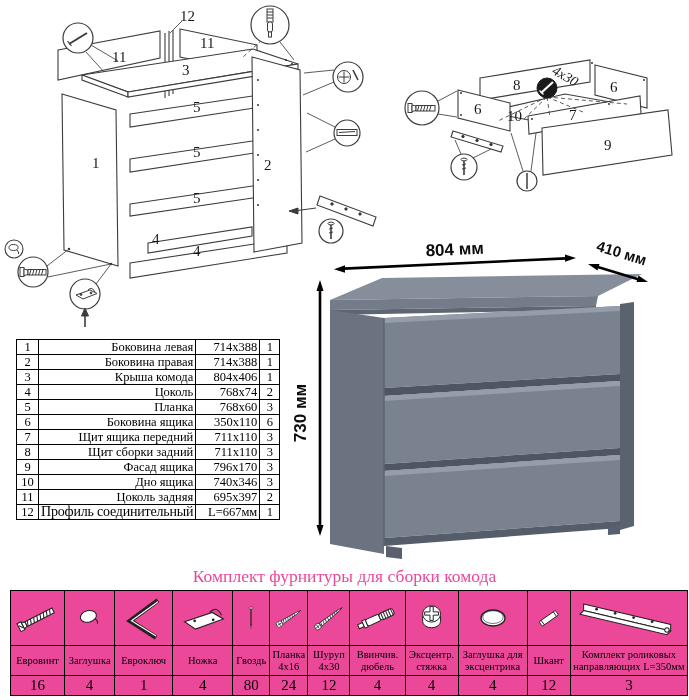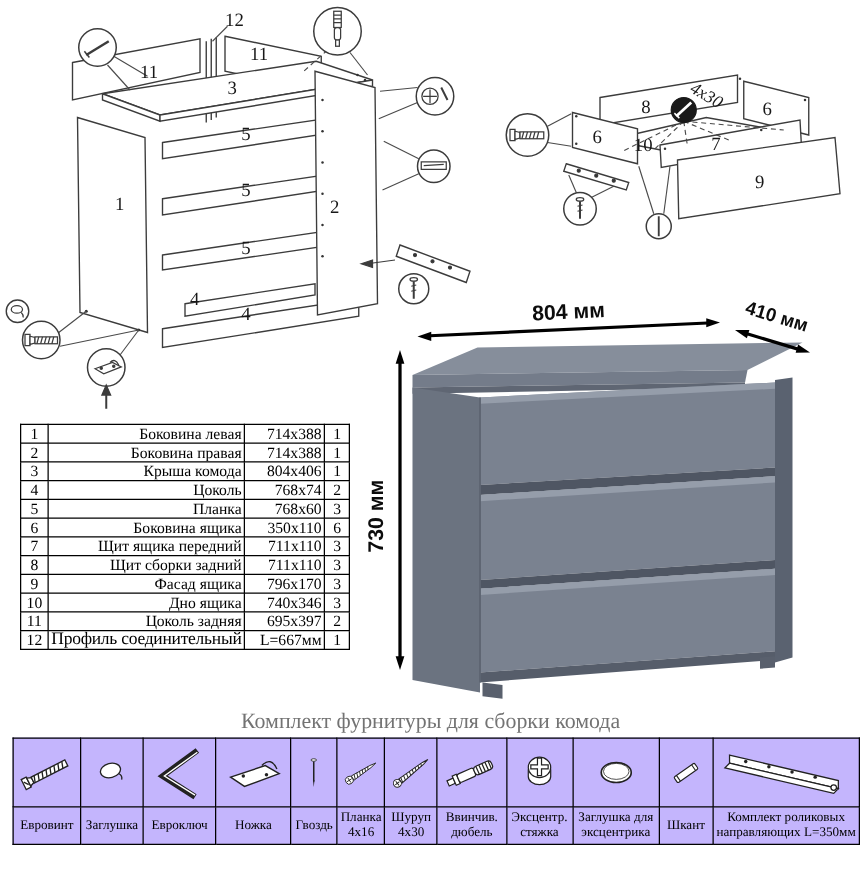--- a/index.html
+++ b/index.html
@@ -20,22 +20,22 @@
               border:1.5px solid #000;table-layout:fixed;}
   table.parts td{border:1px solid #000;height:14px;padding:0 2px;font-size:12.5px;line-height:1;
                  white-space:nowrap;overflow:hidden;text-align:right;}
   table.parts td.num{text-align:center;}
   table.parts td.size{}
   table.parts td.qty{text-align:center;}
   table.parts tr.centered td.name{text-align:right;}
   table.parts tr.small td.name{font-size:14px;letter-spacing:-0.2px;}
 
   .hw-title{position:absolute;left:0;top:566px;width:689px;text-align:center;
-            font-size:17.5px;color:#737373;}
-  table.hw{position:absolute;left:10px;top:590px;border-collapse:collapse;background:#c4b5fd;
+            font-size:17.5px;color:#ec4899;}
+  table.hw{position:absolute;left:10px;top:590px;border-collapse:collapse;background:#ec4899;
            border:1.5px solid #000;table-layout:fixed;width:678px;}
   table.hw td{border:1px solid #000;text-align:center;vertical-align:middle;padding:0;}
   table.hw tr.icon-row td{height:54px;}
   table.hw tr.name-row td{height:29px;font-size:10.5px;line-height:1.1;padding:0 1px;}
   table.hw tr.qty-row td{height:19px;font-size:15px;}
   table.hw svg{margin:0 auto;}
 </style>
 </head>
 <body>
 
@@ -558,16 +558,30 @@
         <td>Ножка</td>
         <td>Гвоздь</td>
         <td>Планка 4x16</td>
         <td>Шуруп 4x30</td>
         <td>Ввинчив. дюбель</td>
         <td>Эксцентр. стяжка</td>
         <td>Заглушка для эксцентрика</td>
         <td>Шкант</td>
         <td>Комплект роликовых направляющих L=350мм</td>
       </tr>
+      <tr class="qty-row">
+        <td>16</td>
+        <td>4</td>
+        <td>1</td>
+        <td>4</td>
+        <td>80</td>
+        <td>24</td>
+        <td>12</td>
+        <td>4</td>
+        <td>4</td>
+        <td>4</td>
+        <td>12</td>
+        <td>3</td>
+      </tr>
     </tbody>
   </table>
 
 </div>
 
 </body></html>

